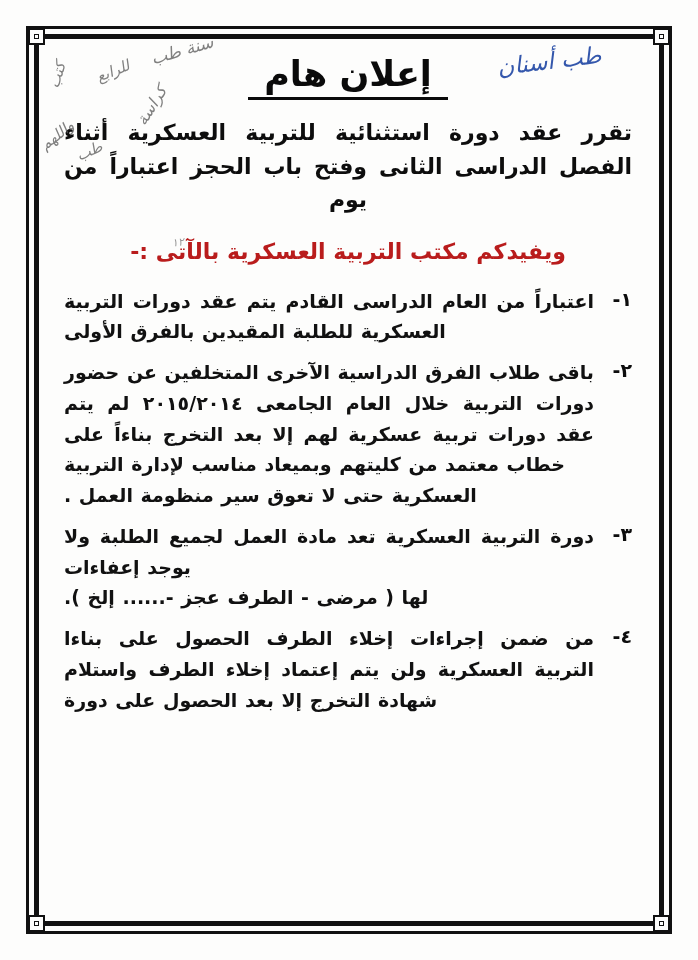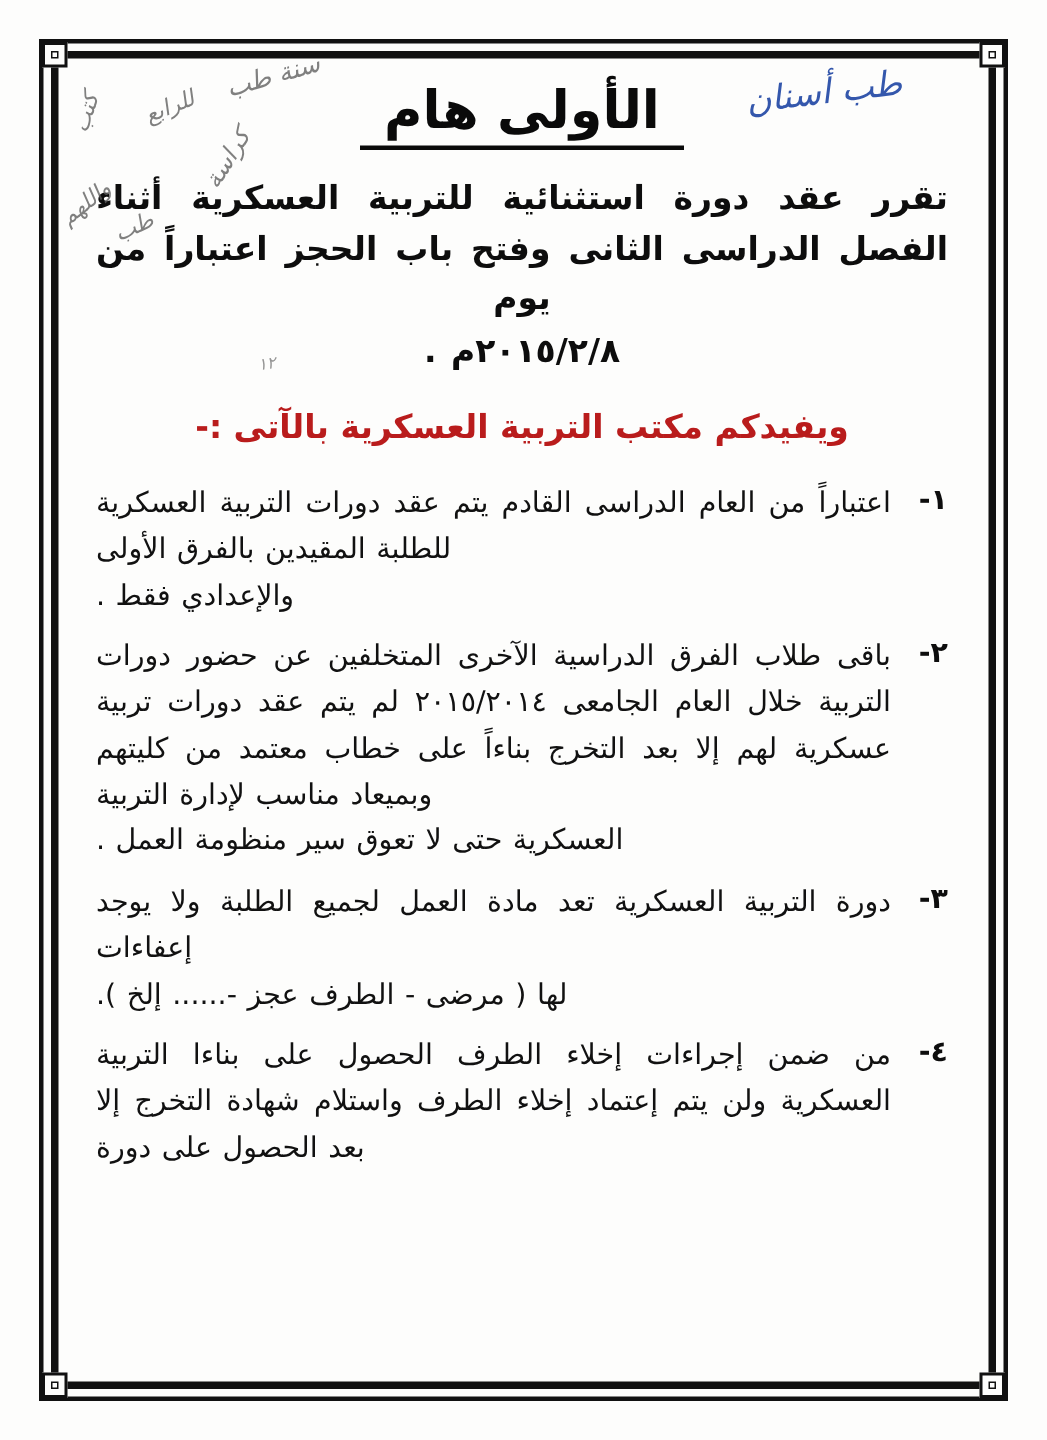--- a/index.html
+++ b/index.html
@@ -127,21 +127,21 @@
     right: 0;
     top: 2px;
     width: 30px;
     text-align: right;
     font-size: 19px;
     font-weight: bold;
     color: #0d0d0d;
   }
   .item-body {
     font-size: 19px;
-    font-weight: normal;
+    font-weight: bold;
     line-height: 1.62;
     color: #111111;
     text-align: justify;
     text-align-last: left;
     word-spacing: 1px;
   }
   .item-body .last {
     display: block;
     text-align: left;
   }
@@ -190,38 +190,36 @@
   <div class="frame-outer"></div>
   <div class="frame-inner"></div>
   <div class="corner tl"></div>
   <div class="corner tr"></div>
   <div class="corner bl"></div>
   <div class="corner br"></div>
 
   <div class="content">
 
     <div class="title-wrap">
-      <span class="doc-title">الأولى هام</span>
+      <span class="doc-title">إعلان هام</span>
     </div>
 
     <p class="lead">
       <span>تقرر عقد دورة استثنائية للتربية العسكرية أثناء الفصل الدراسى الثانى وفتح باب الحجز اعتباراً من يوم</span>
-      <span class="tail">٢٠١٥/٢/٨م .</span>
     </p>
 
     <p class="intro">ويفيدكم مكتب التربية العسكرية بالآتى :-</p>
 
     <ol class="items">
 
       <li>
         <span class="item-num">١-</span>
         <div class="item-body">
           <span>اعتباراً من العام الدراسى القادم يتم عقد دورات</span>
           <span>التربية العسكرية للطلبة المقيدين بالفرق الأولى</span>
-          <span class="last">والإعدادي فقط .</span>
         </div>
       </li>
 
       <li>
         <span class="item-num">٢-</span>
         <div class="item-body">
           <span>باقى طلاب الفرق الدراسية الآخرى المتخلفين عن</span>
           <span>حضور دورات التربية خلال</span>
           <span>العام الجامعى ٢٠١٥/٢٠١٤ لم يتم عقد دورات</span>
           <span>تربية عسكرية لهم إلا بعد التخرج بناءاً على خطاب</span>

